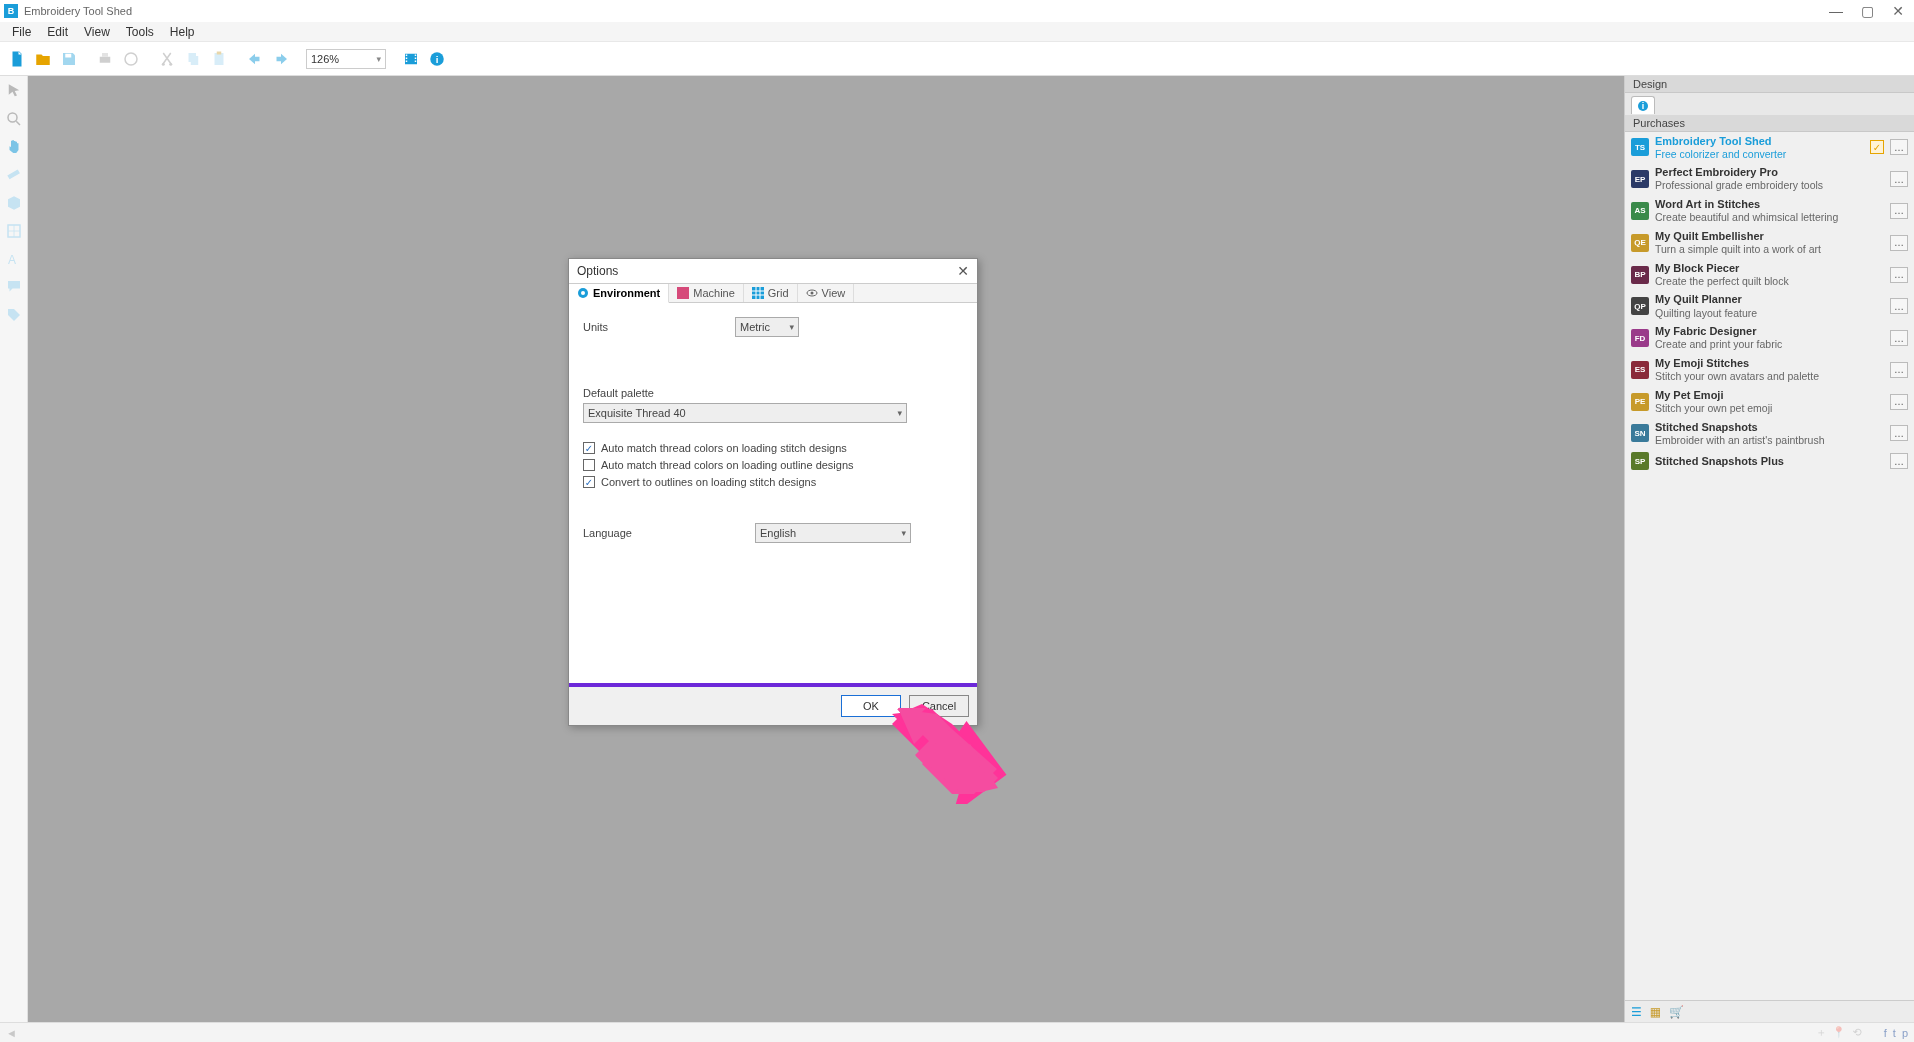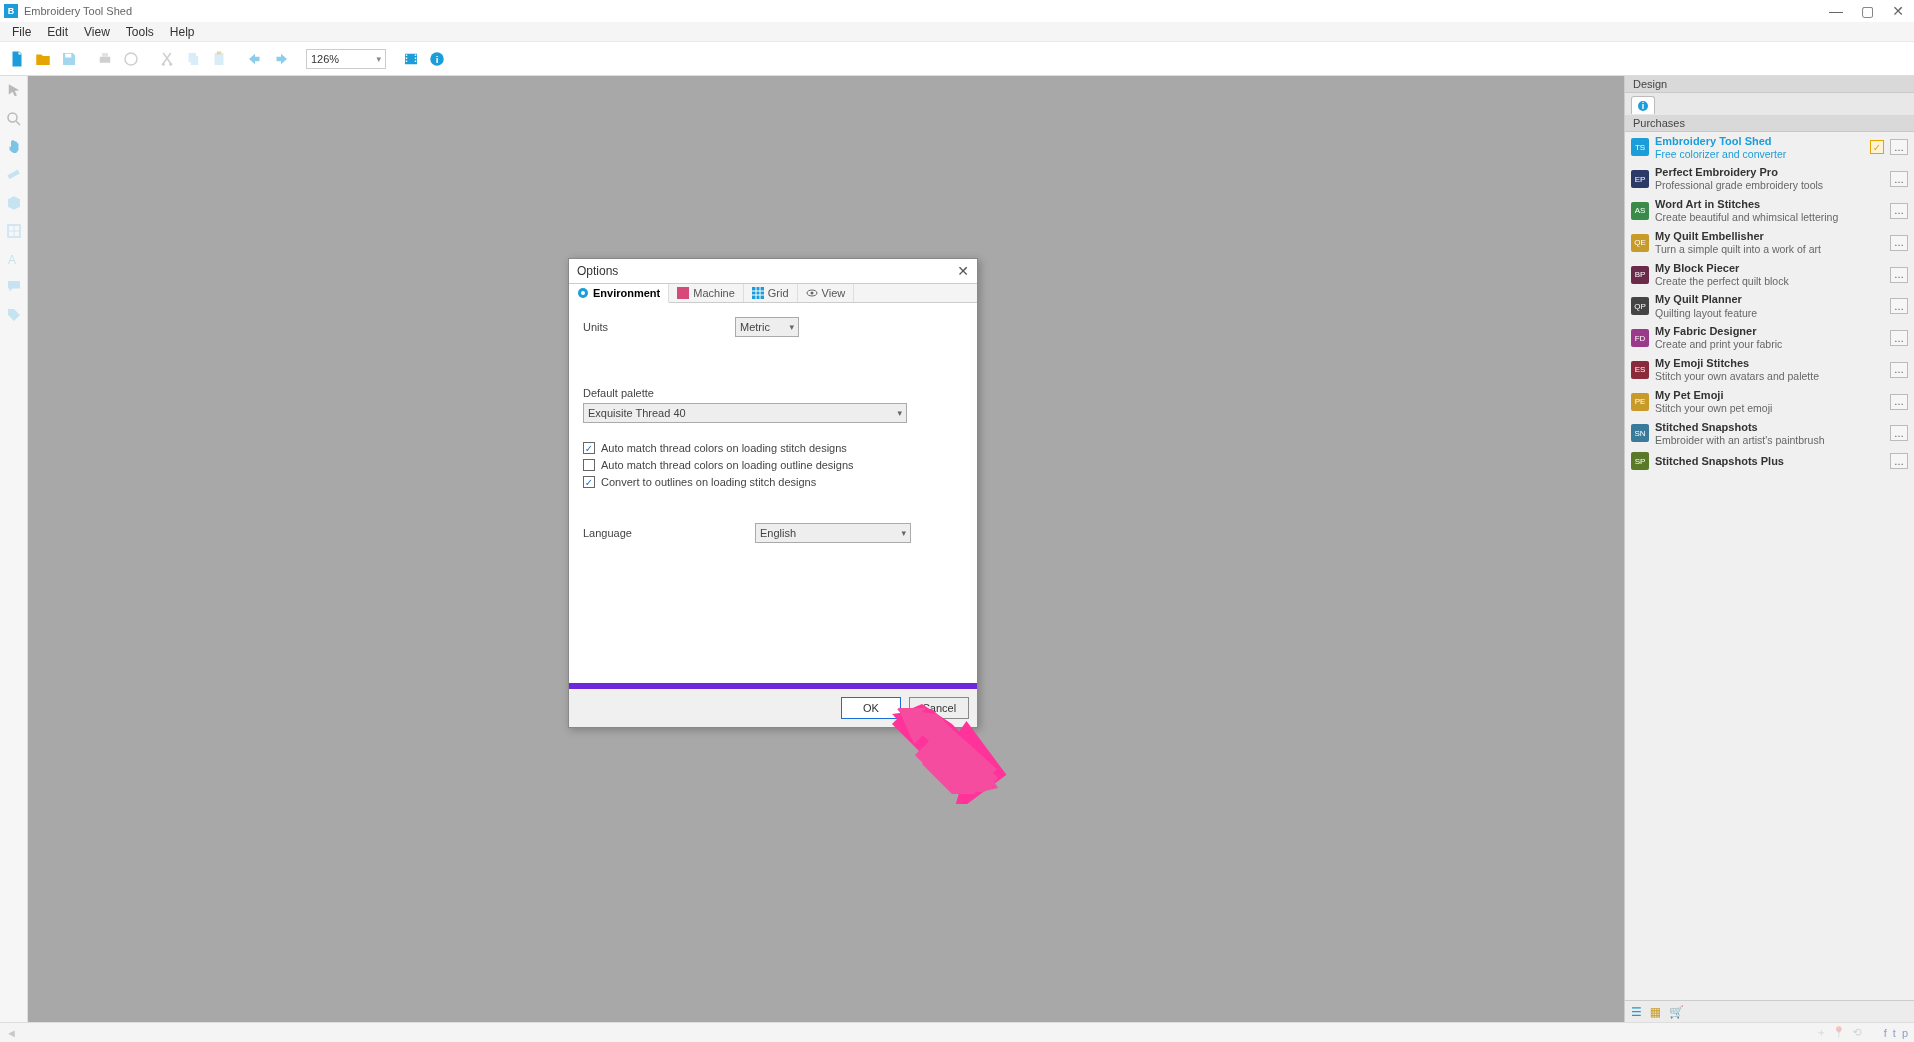--- a/index.html
+++ b/index.html
@@ -38,21 +38,21 @@
 .design-panel .infotab { display:inline-flex; width: 24px; height:18px; background:#fff; border:1px solid #bbb; border-bottom:none; align-items:center; justify-content:center; border-radius:3px 3px 0 0;}
 .design-body { background: #f0f0f0; padding: 6px 10px 10px 10px; font-size: 11px; color:#555;}
 .design-body .lbl { margin-top: 2px; margin-bottom: 4px; }
 .design-body textarea { width: 100%; height: 90px; border: 1px solid #c8c8c8; background: #f6f6f6; resize: none; font-size: 11px; }
 .design-body .apply-row { text-align: right; margin-top: 48px; }
 .btn { background: #f6f6f6; border: 1px solid #bbb; padding: 3px 14px; font-size: 11px; cursor: default;}
 
 .purchases-panel { flex: 1; display: flex; flex-direction: column; overflow: hidden; }
 .purchases-list { flex:1; overflow-y: auto; background:#f0f0f0;}
 .purchase-item { display:flex; align-items:center; padding:3px 6px; gap:6px; }
-.purchase-item .picon { width:18px; height:18px; display:flex; align-items:center; justify-content:center; color:#fff; font-size:8px; font-weight:normal; border-radius:2px;}
+.purchase-item .picon { width:18px; height:18px; display:flex; align-items:center; justify-content:center; color:#fff; font-size:8px; font-weight:bold; border-radius:2px;}
 .purchase-item .ptxt { flex:1; line-height: 1.2; }
 .purchase-item .ptxt .ptitle { font-size: 11px; color:#333; font-weight:600;}
 .purchase-item .ptxt .pdesc { font-size: 10.5px; color:#666;}
 .purchase-item.active .ptitle, .purchase-item.active .pdesc { color:#1a9dd9; }
 .purchase-item .pcheck { width:14px; height:14px; border:1px solid #e6a400; background:#fff3d6; display:none; align-items:center; justify-content:center; color:#e6a400; font-size:10px;}
 .purchase-item.active .pcheck{display:flex;}
 .purchase-item .pmore { width:18px; height:16px; border:1px solid #bbb; background:#f6f6f6; display:flex; align-items:center; justify-content:center; font-size:10px; color:#555;}
 .purchases-footer { height:22px; background:#ececec; border-top:1px solid #ccc; display:flex; align-items:center; padding:0 6px; gap:8px;}
 
 
@@ -66,21 +66,21 @@
 .drow { display:flex; align-items:center; margin-bottom:10px; gap:12px;}
 .drow label { width:140px; }
 .dselect { border:1px solid #aaa; background:#eee; height:20px; font-size:11px; padding:1px 4px; display:flex; align-items:center; justify-content:space-between;}
 .dselect::after{content:"▾"; color:#666; font-size:9px; margin-left:8px;}
 .dselect.sm{width:64px;}
 .dselect.lg{width:324px;}
 .dselect.md{width:156px;}
 .dsection-label{margin-top:50px; margin-bottom:4px;}
 .dcheck-row{display:flex; align-items:center; gap:6px; margin:5px 0; font-size:11px;}
 .dcheck{width:12px; height:12px; border:1px solid #666; display:flex; align-items:center; justify-content:center; font-size:10px; color:#2a6fbf;}
-.dialog-footer{border-top:6px solid #6d28d9; padding:8px; display:flex; justify-content:flex-end; gap:8px; background:#f0f0f0;}
+.dialog-footer{border-top:4px solid #6d28d9; padding:8px; display:flex; justify-content:flex-end; gap:8px; background:#f0f0f0;}
 .dbtn{width:60px; height:22px; border:1px solid #888; background:#eee; font-size:11px; display:flex; align-items:center; justify-content:center;}
 .dbtn.primary{border:1px solid #1a6fd6; background:#fff;}
 
 
 .arrow-overlay { position:absolute; left:864px; top:628px; pointer-events:none; }
 
 
 .statusbar { height:20px; background:#f4f4f4; border-top:1px solid #ddd; display:flex; align-items:center; font-size:11px; color:#888; padding:0 6px;}
 .statusbar .sright{margin-left:auto; display:flex; gap:6px; align-items:center;}
 </style>

